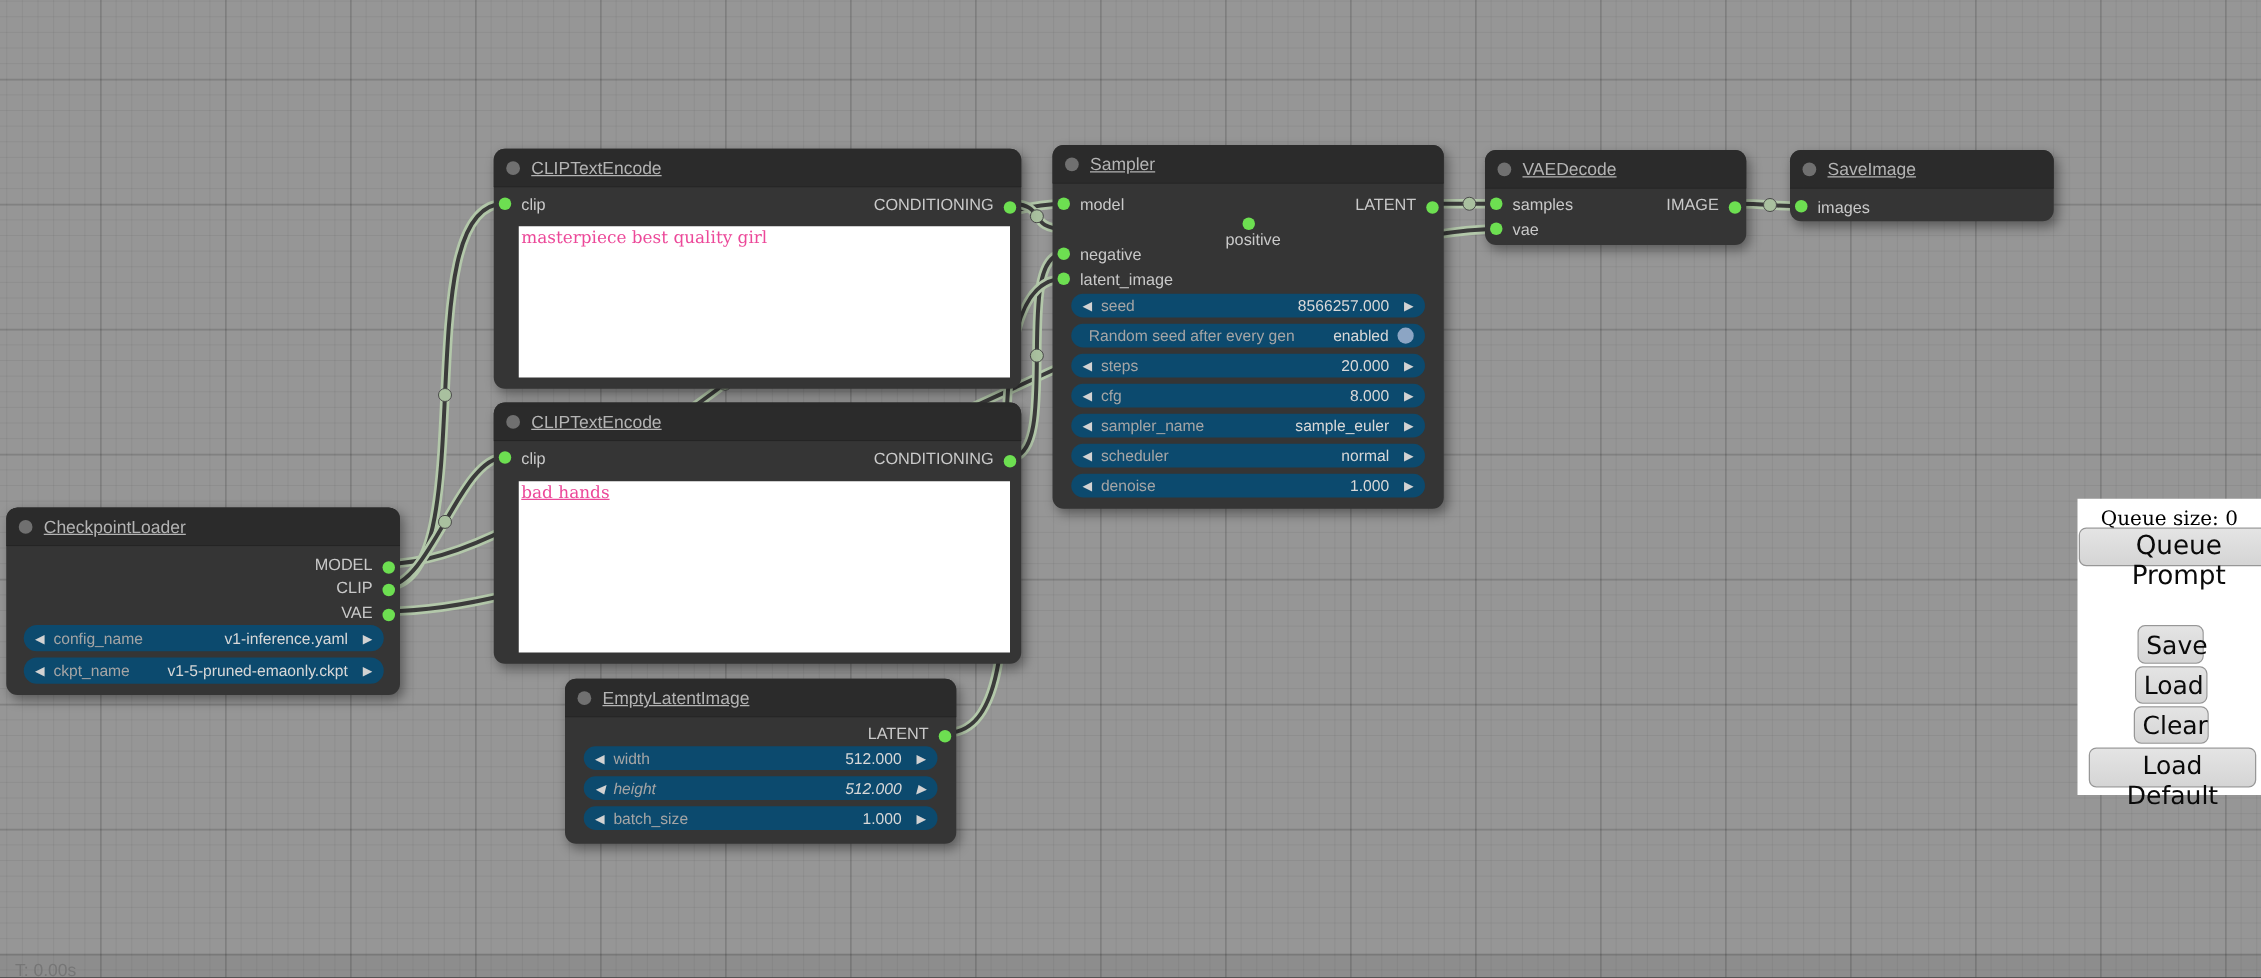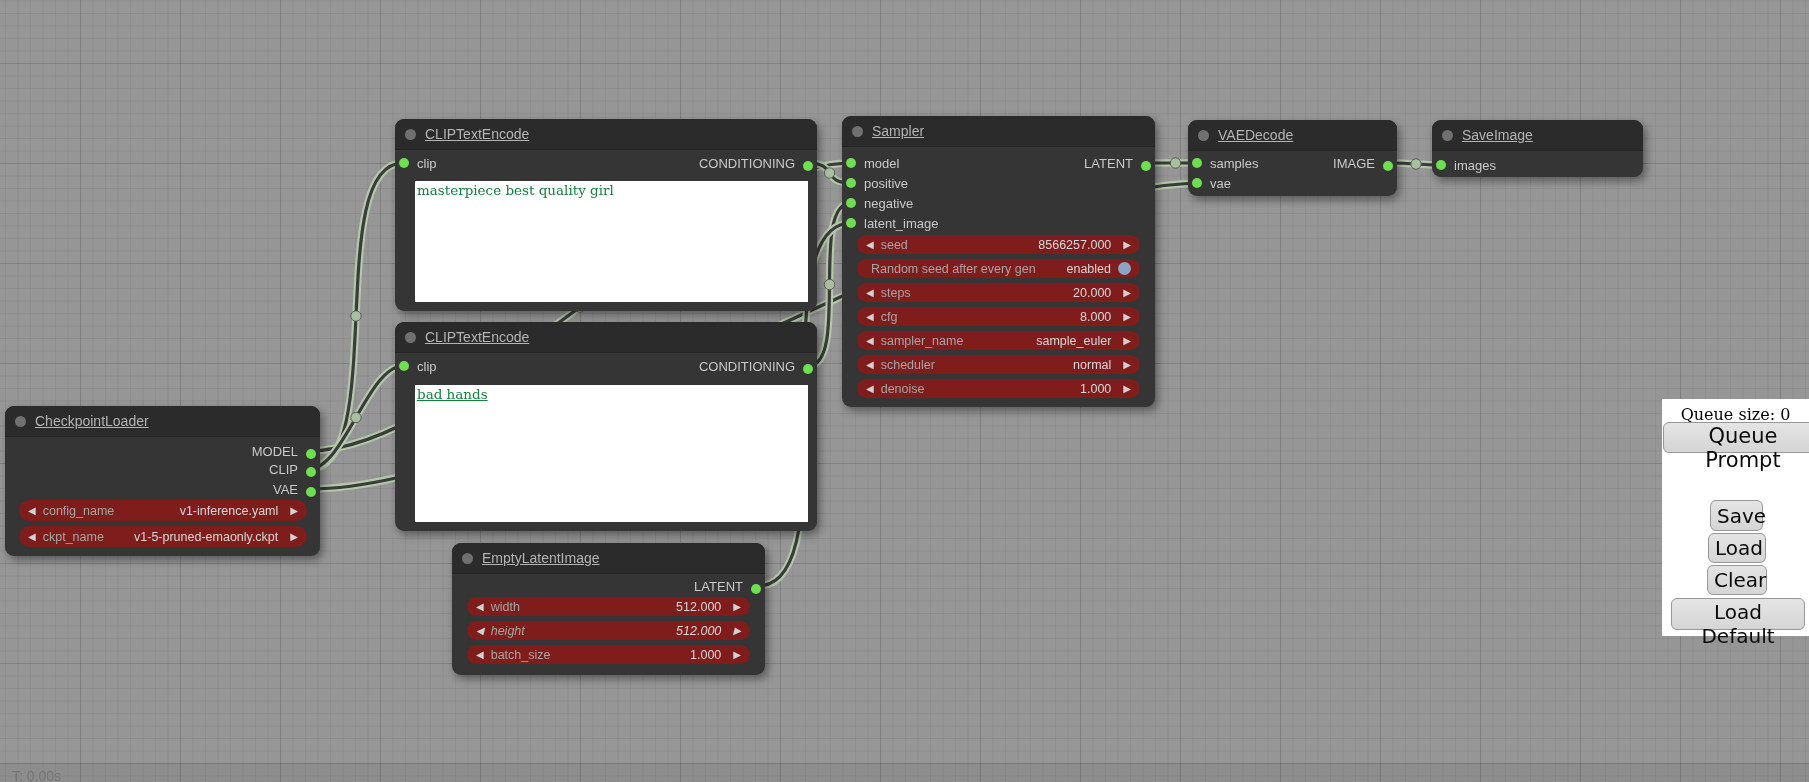--- a/index.html
+++ b/index.html
@@ -27,29 +27,29 @@
     box-shadow:3px 4px 9px rgba(0,0,0,0.4);color:#c9c9c9;}
   .lg-title{position:relative;height:30px;background:#2b2b2b;border-radius:9px 9px 0 0;
     border-bottom:1px solid #242424;}
   .lg-title .ndot{position:absolute;left:10px;top:10px;width:11px;height:11px;border-radius:50%;background:#707070;}
   .lg-title .ttext{position:absolute;left:30px;top:7px;font-size:14px;color:#b4b4b4;white-space:nowrap;text-decoration:underline;}
   .srow{position:absolute;left:4px;right:4px;height:18px;display:flex;align-items:center;font-size:13px;color:#c9c9c9;}
   .sdot{width:10px;height:10px;border-radius:50%;background:#6ddf51;flex:0 0 auto;}
   .in-lbl{margin-left:8px;}
   .out-grp{margin-left:auto;display:flex;align-items:flex-end;}
   .out-lbl{margin-right:8px;}
-  .widget{position:absolute;left:15px;right:15px;height:19px;background:#7f1d1d;border-radius:10px;
+  .widget{position:absolute;left:15px;right:15px;height:19px;background:#0c4a6e;border-radius:10px;
     display:flex;align-items:center;padding:0 9px;font-size:12.5px;color:#a5a5a5;box-sizing:border-box;}
   .widget .wval{margin-left:auto;color:#d8d8d8;}
   .arrow-l::before{content:"\25C0";} .arrow-r::before{content:"\25B6";}
   .arrow-l,.arrow-r{font-size:10px;color:#d2d2d2;flex:0 0 auto;}
   .arrow-l{margin-right:7px;} .arrow-r{margin-left:12px;}
   .toggle-dot{width:13px;height:13px;border-radius:50%;background:#8ca5c4;margin-left:7px;flex:0 0 auto;}
   .prompt-box{position:absolute;left:20px;right:9px;background:#fff;border:none;resize:none;
-    font-family:"DejaVu Serif","Liberation Serif",serif;font-size:13.5px;color:#15803d;padding:1px 2px;box-sizing:border-box;outline:none;}
+    font-family:"DejaVu Serif","Liberation Serif",serif;font-size:13.5px;color:#ec4899;padding:1px 2px;box-sizing:border-box;outline:none;}
 
   
   .menu{position:absolute;left:1662px;top:399px;width:147px;height:237px;background:#fff;}
   .queue-size{margin-top:6px;text-align:center;font-family:"DejaVu Serif","Liberation Serif",serif;
     font-size:16px;color:#000;}
   .menu button{position:absolute;background:linear-gradient(#e4e4e4,#d5d5d5);border:1px solid #979797;
     border-radius:6px;color:#0a0a0a;font-family:"DejaVu Sans","Liberation Sans",sans-serif;}
   .btn-queue{left:1px;top:23px;width:160px;height:31px;font-size:21px;}
   .btn-save{left:48px;top:101px;width:53px;height:31px;font-size:20px;}
   .btn-load{left:46px;top:134px;width:58px;height:30px;font-size:20px;}
@@ -197,21 +197,21 @@
       <span class="ttext">Sampler</span>
     </div>
     <div class="srow" style="top:38px;">
       <span class="sdot"></span>
       <span class="in-lbl">model</span>
       <span class="out-grp">
           <span class="out-lbl">LATENT</span>
           <span class="sdot"></span>
         </span>
     </div>
-    <div class="srow" style="top:58px;">
+    <div class="srow" style="top:58px;flex-direction:column;">
       <span class="sdot"></span>
       <span class="in-lbl">positive</span>
     </div>
     <div class="srow" style="top:78px;">
       <span class="sdot"></span>
       <span class="in-lbl">negative</span>
     </div>
     <div class="srow" style="top:98px;">
       <span class="sdot"></span>
       <span class="in-lbl">latent_image</span>

